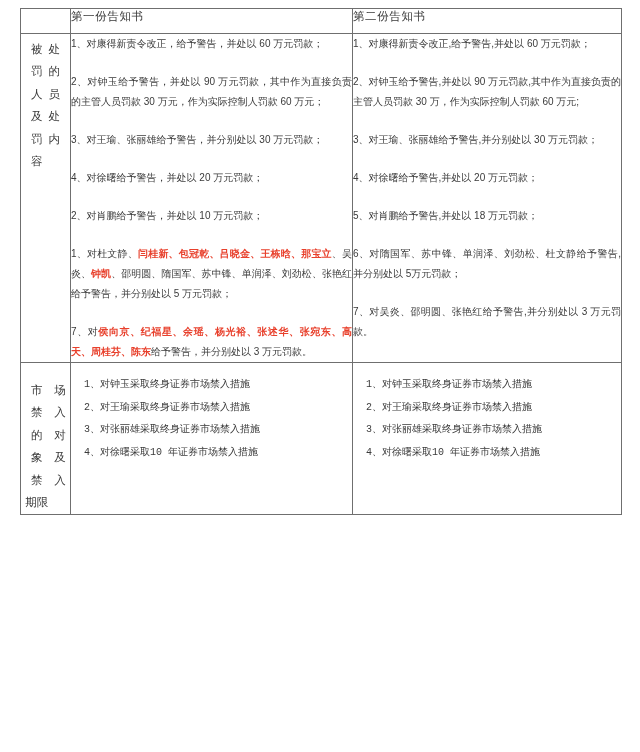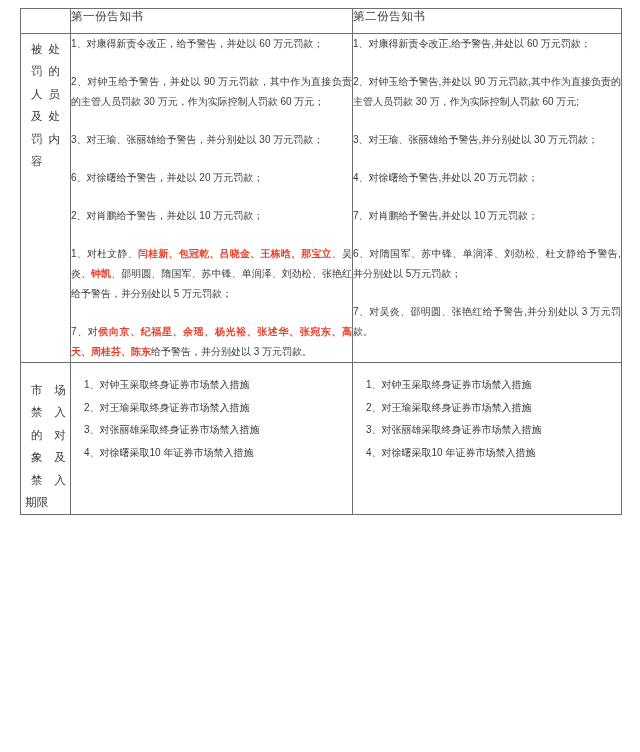--- a/index.html
+++ b/index.html
@@ -88,20 +88,21 @@
     padding: 14px 13px 10px 13px;
     font-size: 10px;
     line-height: 2.0;
     color: #3a3a3a;
     text-align: justify;
     text-justify: inter-ideograph;
   }
   .body-cell.tight {
     padding: 12px 13px 10px 13px;
     line-height: 1.95;
+    font-family: Liberation Mono, monospace;
   }
 
   .item {
     margin: 0 0 18px 0;
   }
   .item:last-child { margin-bottom: 0; }
 
   .list-tight .item {
     margin: 0 0 3px 0;
   }
@@ -146,31 +147,31 @@
                 <span>及</span>
                 <span>罚</span>
                 <span>容</span>
               </div>
           </div>
         </td>
         <td class="body-cell">
             <p class="item"><span>1、对康得新责令改正，给予警告，并处以 60 万元罚款；</span></p>
             <p class="item"><span>2、对钟玉给予警告，并处以 90 万元罚款，其中作为直接负责的主管人员罚款 30 万元，作为实际控制人罚款 60 万元；</span></p>
             <p class="item"><span>3、对王瑜、张丽雄给予警告，并分别处以 30 万元罚款；</span></p>
-            <p class="item"><span>6、对徐曙给予警告，并处以 20 万元罚款；</span></p>
+            <p class="item"><span>4、对徐曙给予警告，并处以 20 万元罚款；</span></p>
             <p class="item"><span>2、对肖鹏给予警告，并处以 10 万元罚款；</span></p>
             <p class="item"><span>1、对杜文静、</span><span class="red">闫桂新、包冠乾、吕晓金、王栋晗、那宝立</span><span>、吴炎、</span><span class="red">钟凯</span><span>、邵明圆、隋国军、苏中锋、单润泽、刘劲松、张艳红给予警告，并分别处以 5 万元罚款；</span></p>
             <p class="item"><span>7、对</span><span class="red">侯向京、纪福星、余瑶、杨光裕、张述华、张宛东、高天、周桂芬、陈东</span><span>给予警告，并分别处以 3 万元罚款。</span></p>
           </td>
         <td class="body-cell">
             <p class="item"><span>1、对康得新责令改正,给予警告,并处以 60 万元罚款；</span></p>
             <p class="item"><span>2、对钟玉给予警告,并处以 90 万元罚款,其中作为直接负责的主管人员罚款 30 万，作为实际控制人罚款 60 万元;</span></p>
             <p class="item"><span>3、对王瑜、张丽雄给予警告,并分别处以 30 万元罚款；</span></p>
             <p class="item"><span>4、对徐曙给予警告,并处以 20 万元罚款；</span></p>
-            <p class="item"><span>7、对肖鹏给予警告,并处以 10 万元罚款；</span></p>
+            <p class="item"><span>5、对肖鹏给予警告,并处以 18 万元罚款；</span></p>
             <p class="item"><span>6、对隋国军、苏中锋、单润泽、刘劲松、杜文静给予警告,并分别处以 5万元罚款；</span></p>
             <p class="item"><span>7、对吴炎、邵明圆、张艳红给予警告,并分别处以 3 万元罚款。</span></p>
           </td>
       </tr>
 
       <tr>
         <td class="vlabel">
           <div class="vlabel-inner sec2-label-inner">
             <div class="vcol">
                 <span>场</span>

